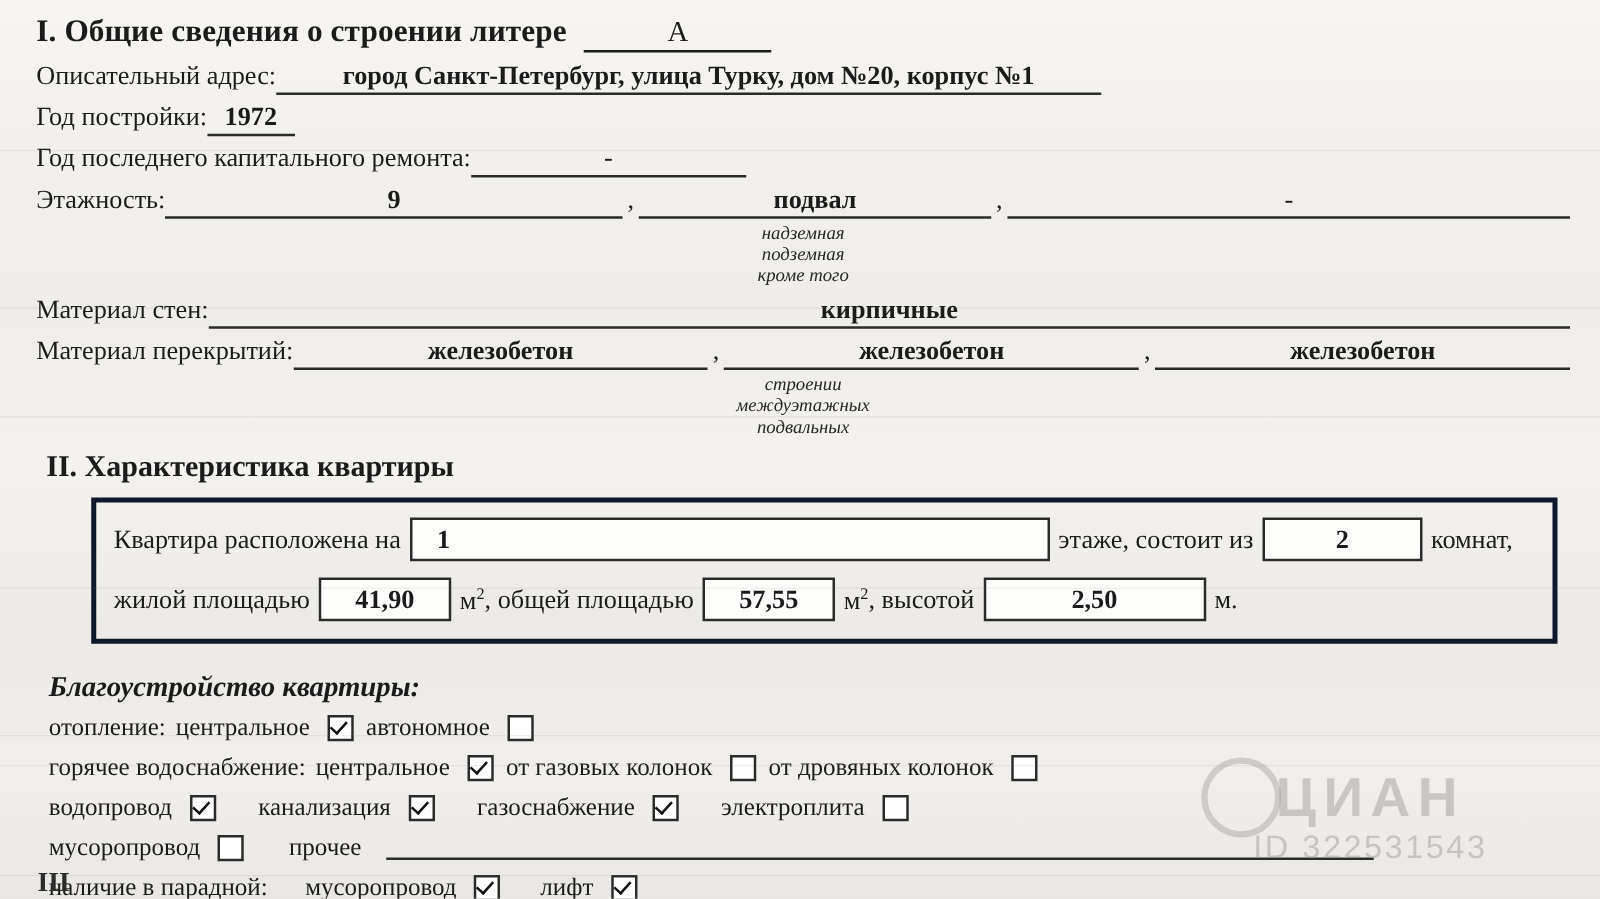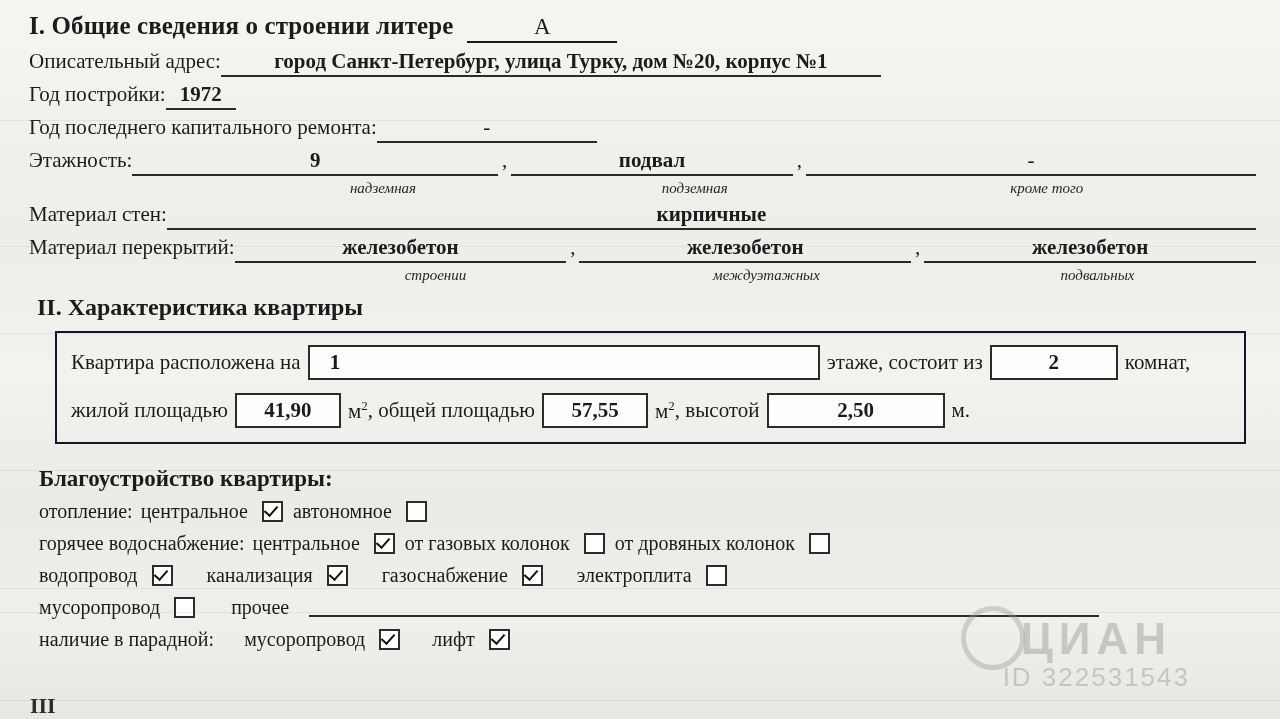--- a/index.html
+++ b/index.html
@@ -77,32 +77,33 @@
   .fill.w-addr  { flex: none; width: 660px; }
   .fill.w-rem   { flex: none; width: 220px; }
   .sep { padding: 0 4px; }
 
   .subcaptions {
     display: flex;
     font-style: italic;
     font-size: 15px;
     margin: -1px 0 5px 0;
     color: #262626;
+    flex-direction: column;
   }
   .subcaptions span { text-align: center; }
 
   .h2 {
     font-size: 24px;
     font-weight: bold;
     margin: 10px 0 10px 8px;
   }
 
   .box {
-    border: 2px solid #0f172a;
-    margin: 0 10px 0 26px;
+    border: 4px solid #0f172a;
+    margin: 0 10px 0 44px;
     padding: 12px 14px 14px 14px;
     font-size: 21px;
   }
   .boxrow {
     display: flex;
     align-items: center;
     white-space: nowrap;
   }
   .boxrow + .boxrow { margin-top: 13px; }
   .cell {
@@ -118,20 +119,21 @@
   .cell.floor { width: 512px; text-align: left; padding-left: 20px; }
   .cell.rooms { width: 128px; }
   .cell.num   { width: 106px; }
   .cell.wide  { width: 178px; }
   .sup { font-size: 13px; vertical-align: super; }
 
   .h3 {
     font-size: 23px;
     font-weight: bold;
     margin: 22px 0 8px 10px;
+    font-style: italic;
   }
   .amen {
     font-size: 20px;
     margin-left: 10px;
   }
   .amen .line {
     display: flex;
     align-items: center;
     margin-bottom: 9px;
     white-space: nowrap;

